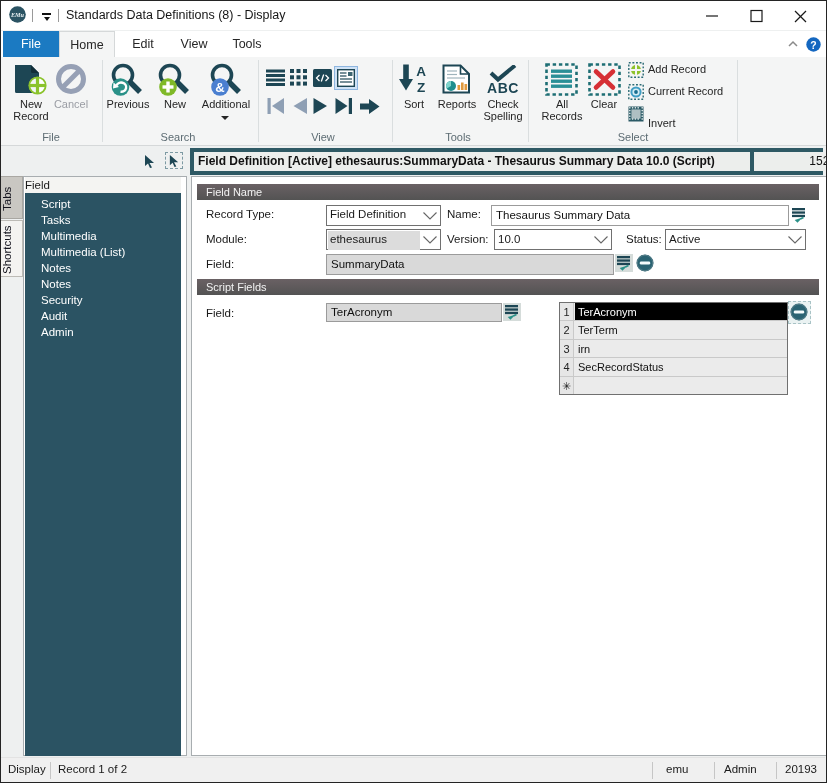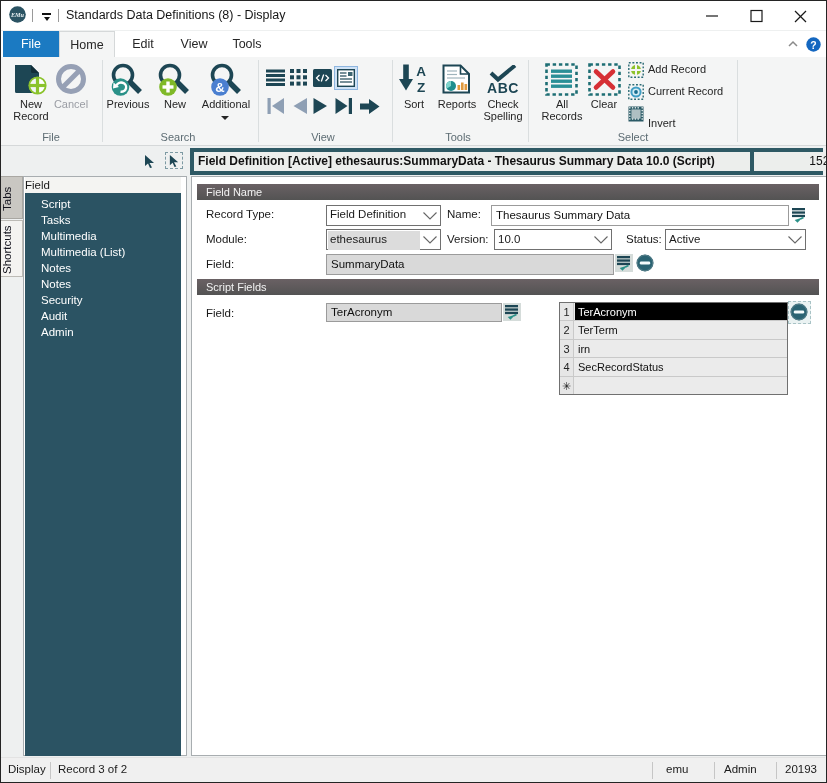--- a/index.html
+++ b/index.html
@@ -432,21 +432,21 @@
       <div class="grow" style="top:73.6px;border-bottom:none;height:17.4px">
           <div class="gnum" style="height:17px">✳</div>
           <div class="gval" style="height:17px"></div>
         </div>
     </div>
   </div>
 
   <div id="statusbar">
     <div class="abs" style="left:8px;top:5px">Display</div>
     <div class="ssep" style="left:50px"></div>
-    <div class="abs" style="left:58px;top:5px">Record 3 of 2</div>
+    <div class="abs" style="left:58px;top:5px">Record 1 of 2</div>
     <div class="ssep" style="left:652px"></div>
     <div class="abs" style="left:666px;top:5px">emu</div>
     <div class="ssep" style="left:714px"></div>
     <div class="abs" style="left:724px;top:5px">Admin</div>
     <div class="ssep" style="left:776px"></div>
     <div class="abs" style="left:785px;top:5px">20193</div>
   </div>
 
 </div>
 

